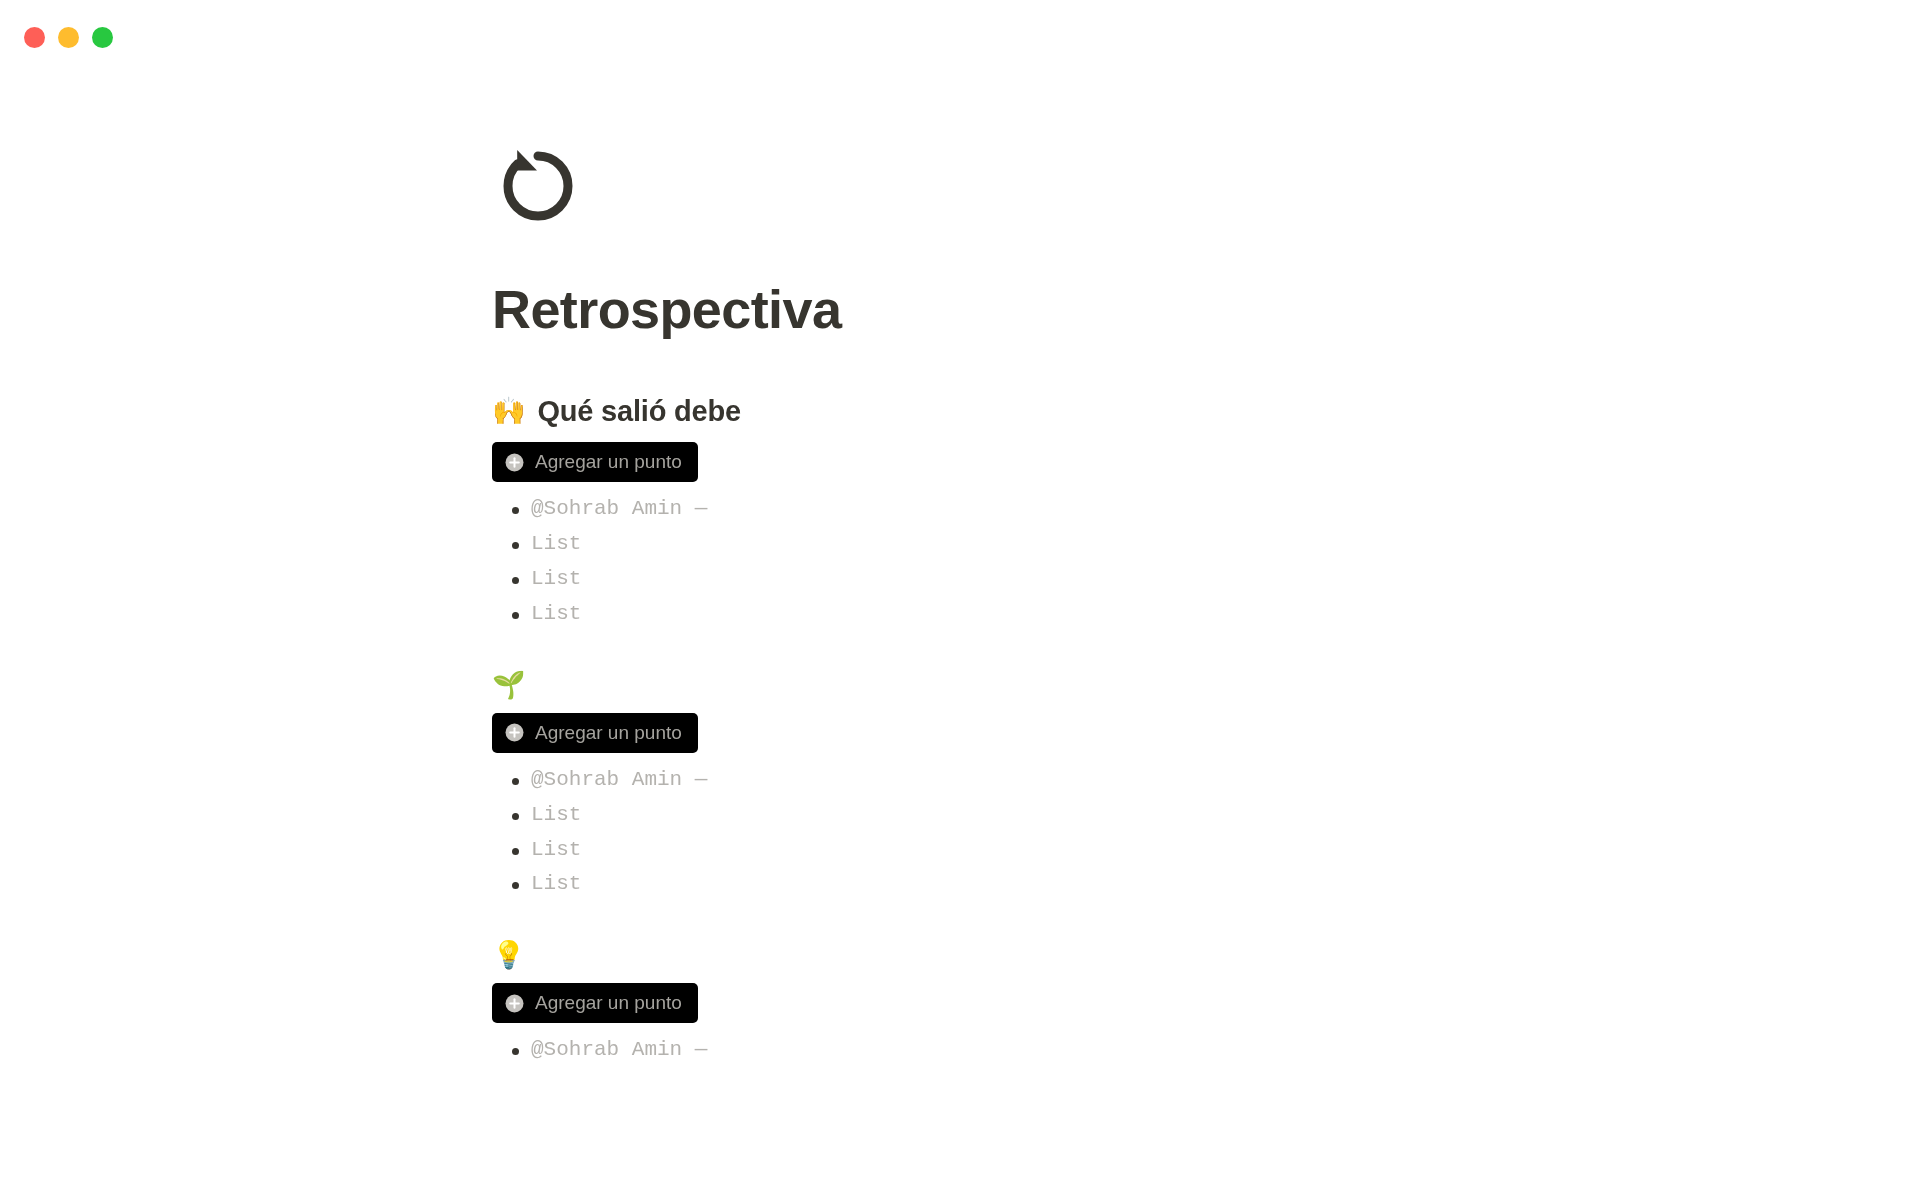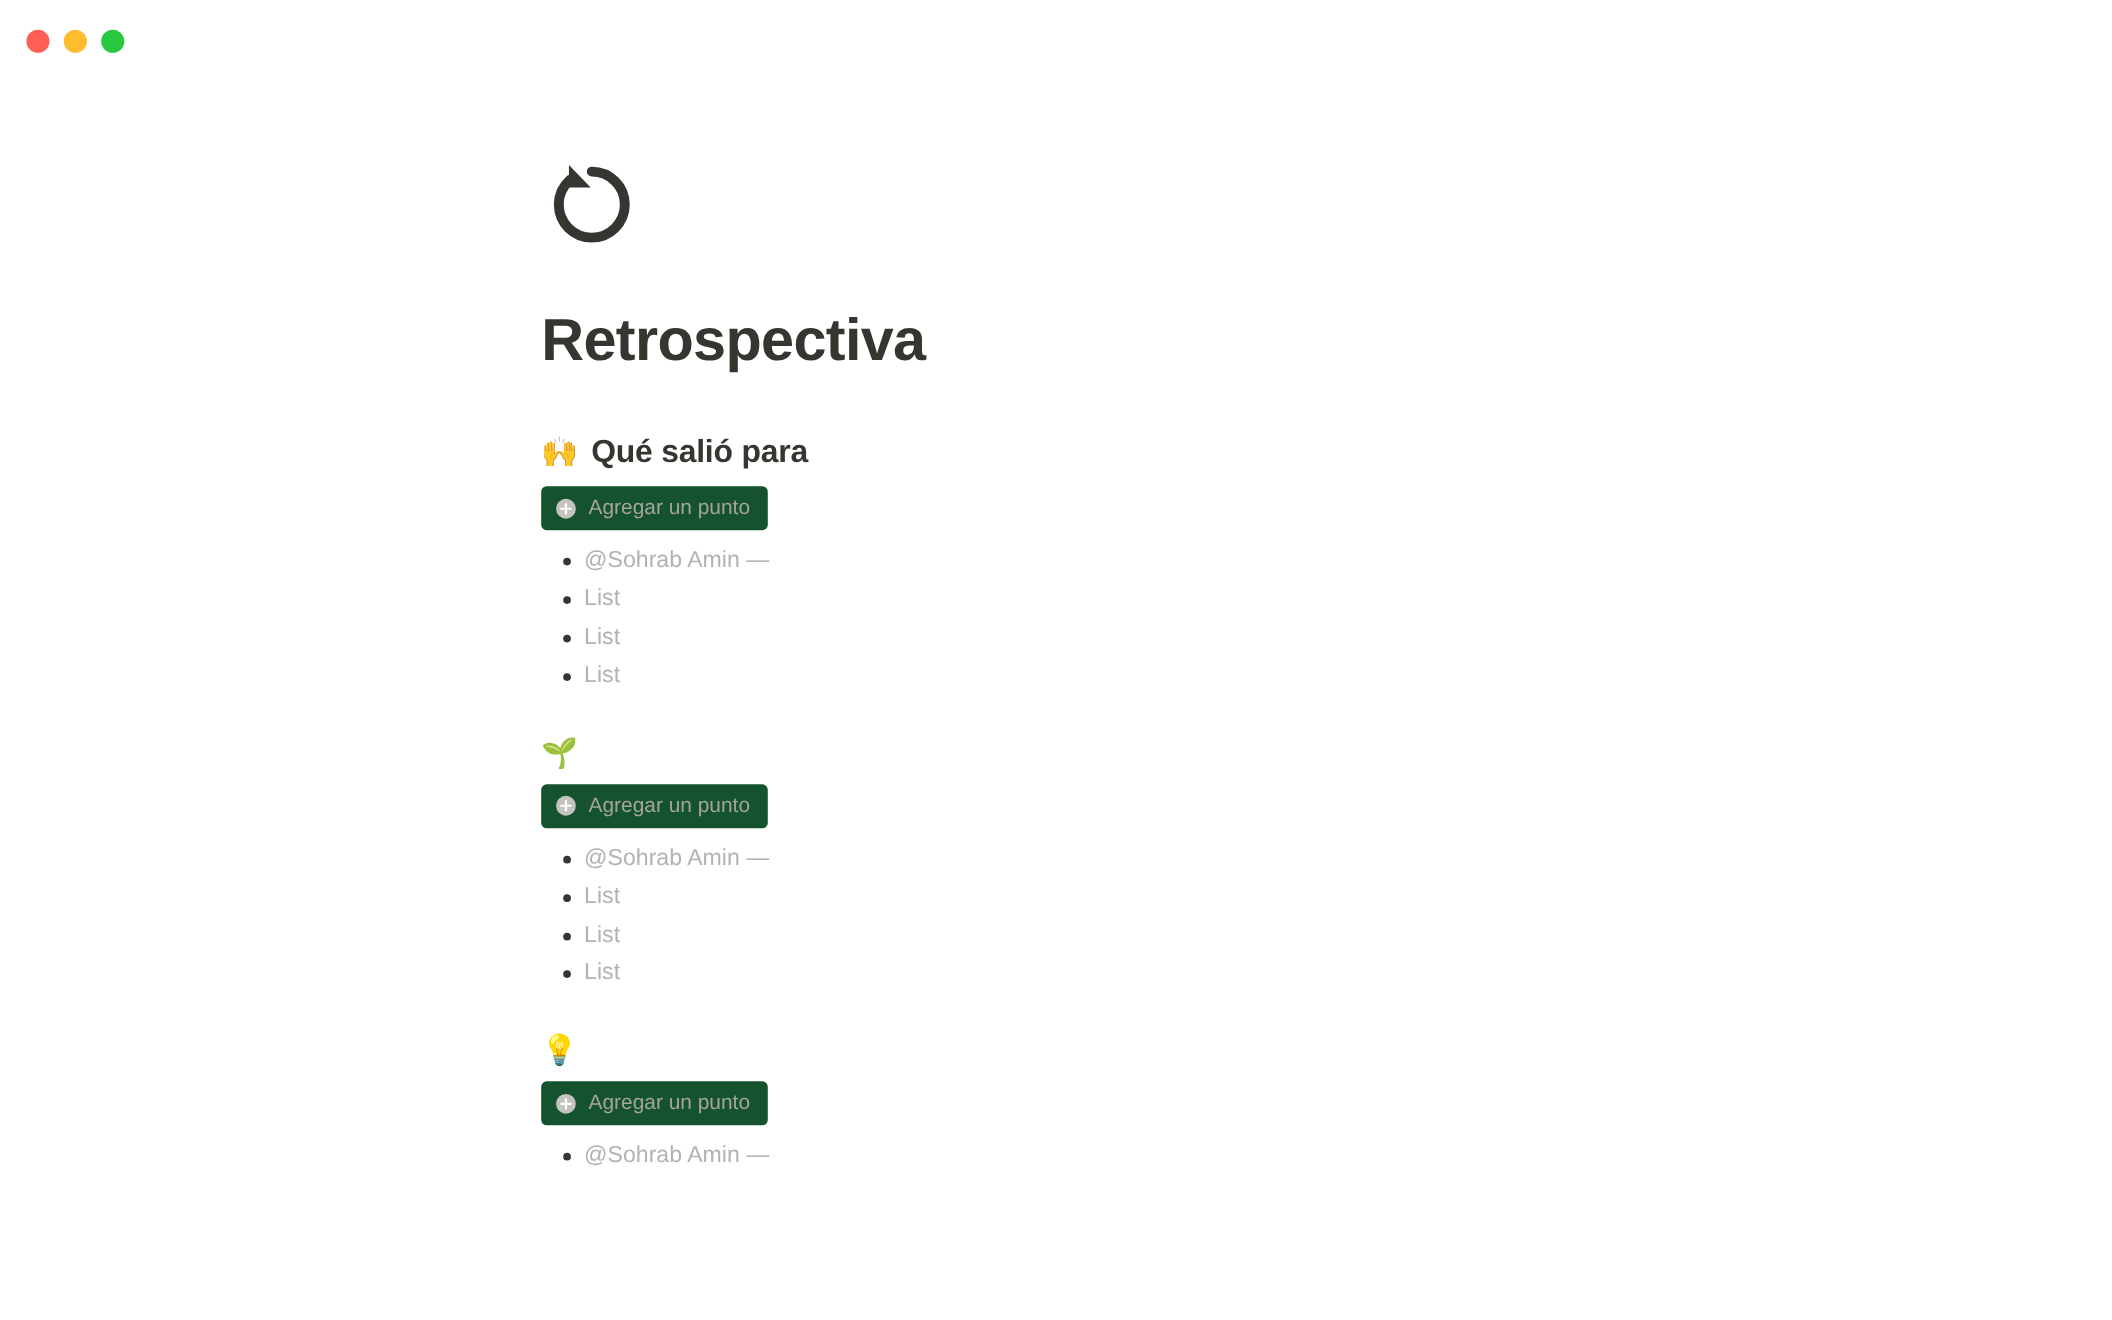--- a/index.html
+++ b/index.html
@@ -77,21 +77,21 @@
   .section-emoji {
     font-size: 27px;
     line-height: 1;
     display: inline-block;
   }
 
   .add-button {
     display: inline-flex;
     align-items: center;
     gap: 10px;
-    background: #14532d;
+    background: #000000;
     border: none;
     border-radius: 5px;
     padding: 9px 16px 9px 12px;
     font-family: "Liberation Sans", sans-serif;
     font-size: 19px;
     color: #a5a39e;
     cursor: pointer;
     margin-bottom: 10px;
   }
   .plus-icon {
@@ -106,20 +106,21 @@
     list-style: none;
     margin: 0;
     padding: 0;
   }
   ul.bullets li {
     position: relative;
     padding-left: 39px;
     font-size: 21px;
     line-height: 1.66;
     color: #b4b2ae;
+    font-family: Liberation Mono, monospace;
   }
   ul.bullets li::before {
     content: "";
     position: absolute;
     left: 20px;
     top: 15px;
     width: 7px;
     height: 7px;
     border-radius: 50%;
     background: #37352f;
@@ -144,21 +145,21 @@
       <path d="M46 16 C62.6 16 76 29.4 76 46 C76 62.6 62.6 76 46 76 C29.4 76 16 62.6 16 46 C16 37.2 19.8 29.2 25.9 23.7" fill="none" stroke="#37352f" stroke-width="9" stroke-linecap="round"></path>
       <path d="M25.2 10 L25.2 30.5 L45 30.5 Z" fill="#37352f"></path>
     </svg>
   </div>
 
   <h1 class="page-title">Retrospectiva</h1>
 
   <div class="section">
     <h2 class="section-heading">
       <span class="section-emoji">🙌</span>
-      <span>Qué salió para</span>
+      <span>Qué salió debe</span>
     </h2>
     <button class="add-button">
       <span class="plus-icon">
         <svg viewBox="0 0 21 21" width="21" height="21" aria-hidden="true">
           <circle cx="10.5" cy="10.5" r="9" fill="#c5c3bf"></circle>
           <rect x="9.5" y="5.2" width="2" height="10.6" rx="1" fill="#ffffff"></rect>
           <rect x="5.2" y="9.5" width="10.6" height="2" rx="1" fill="#ffffff"></rect>
         </svg>
       </span>
       <span>Agregar un punto</span>

